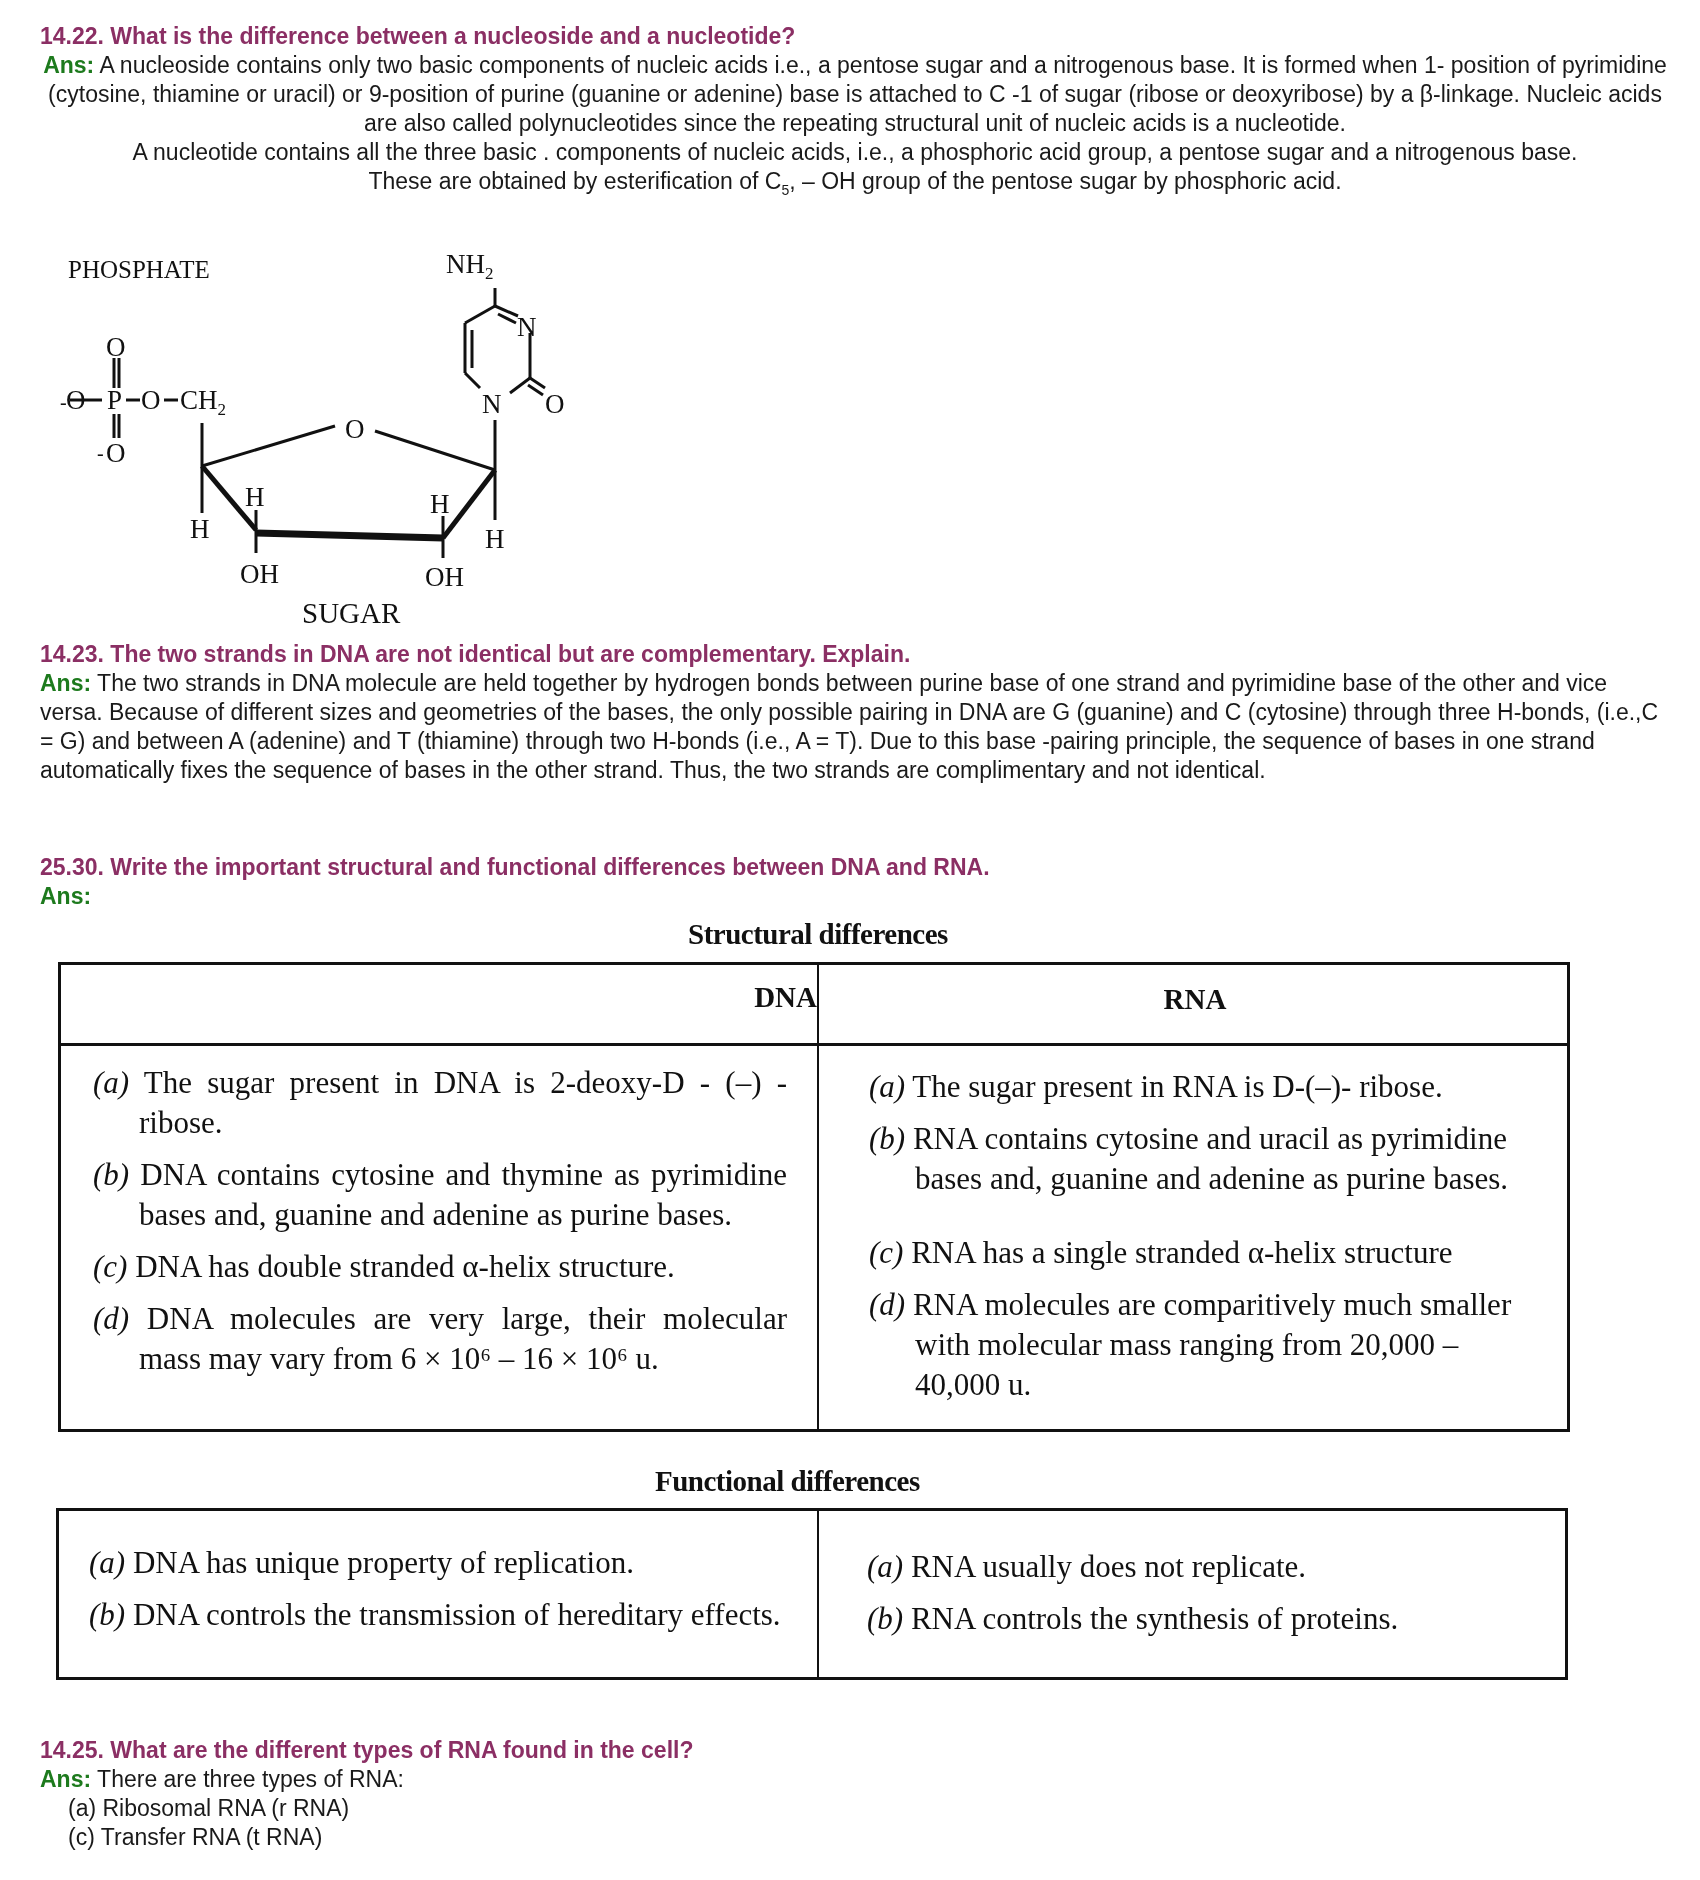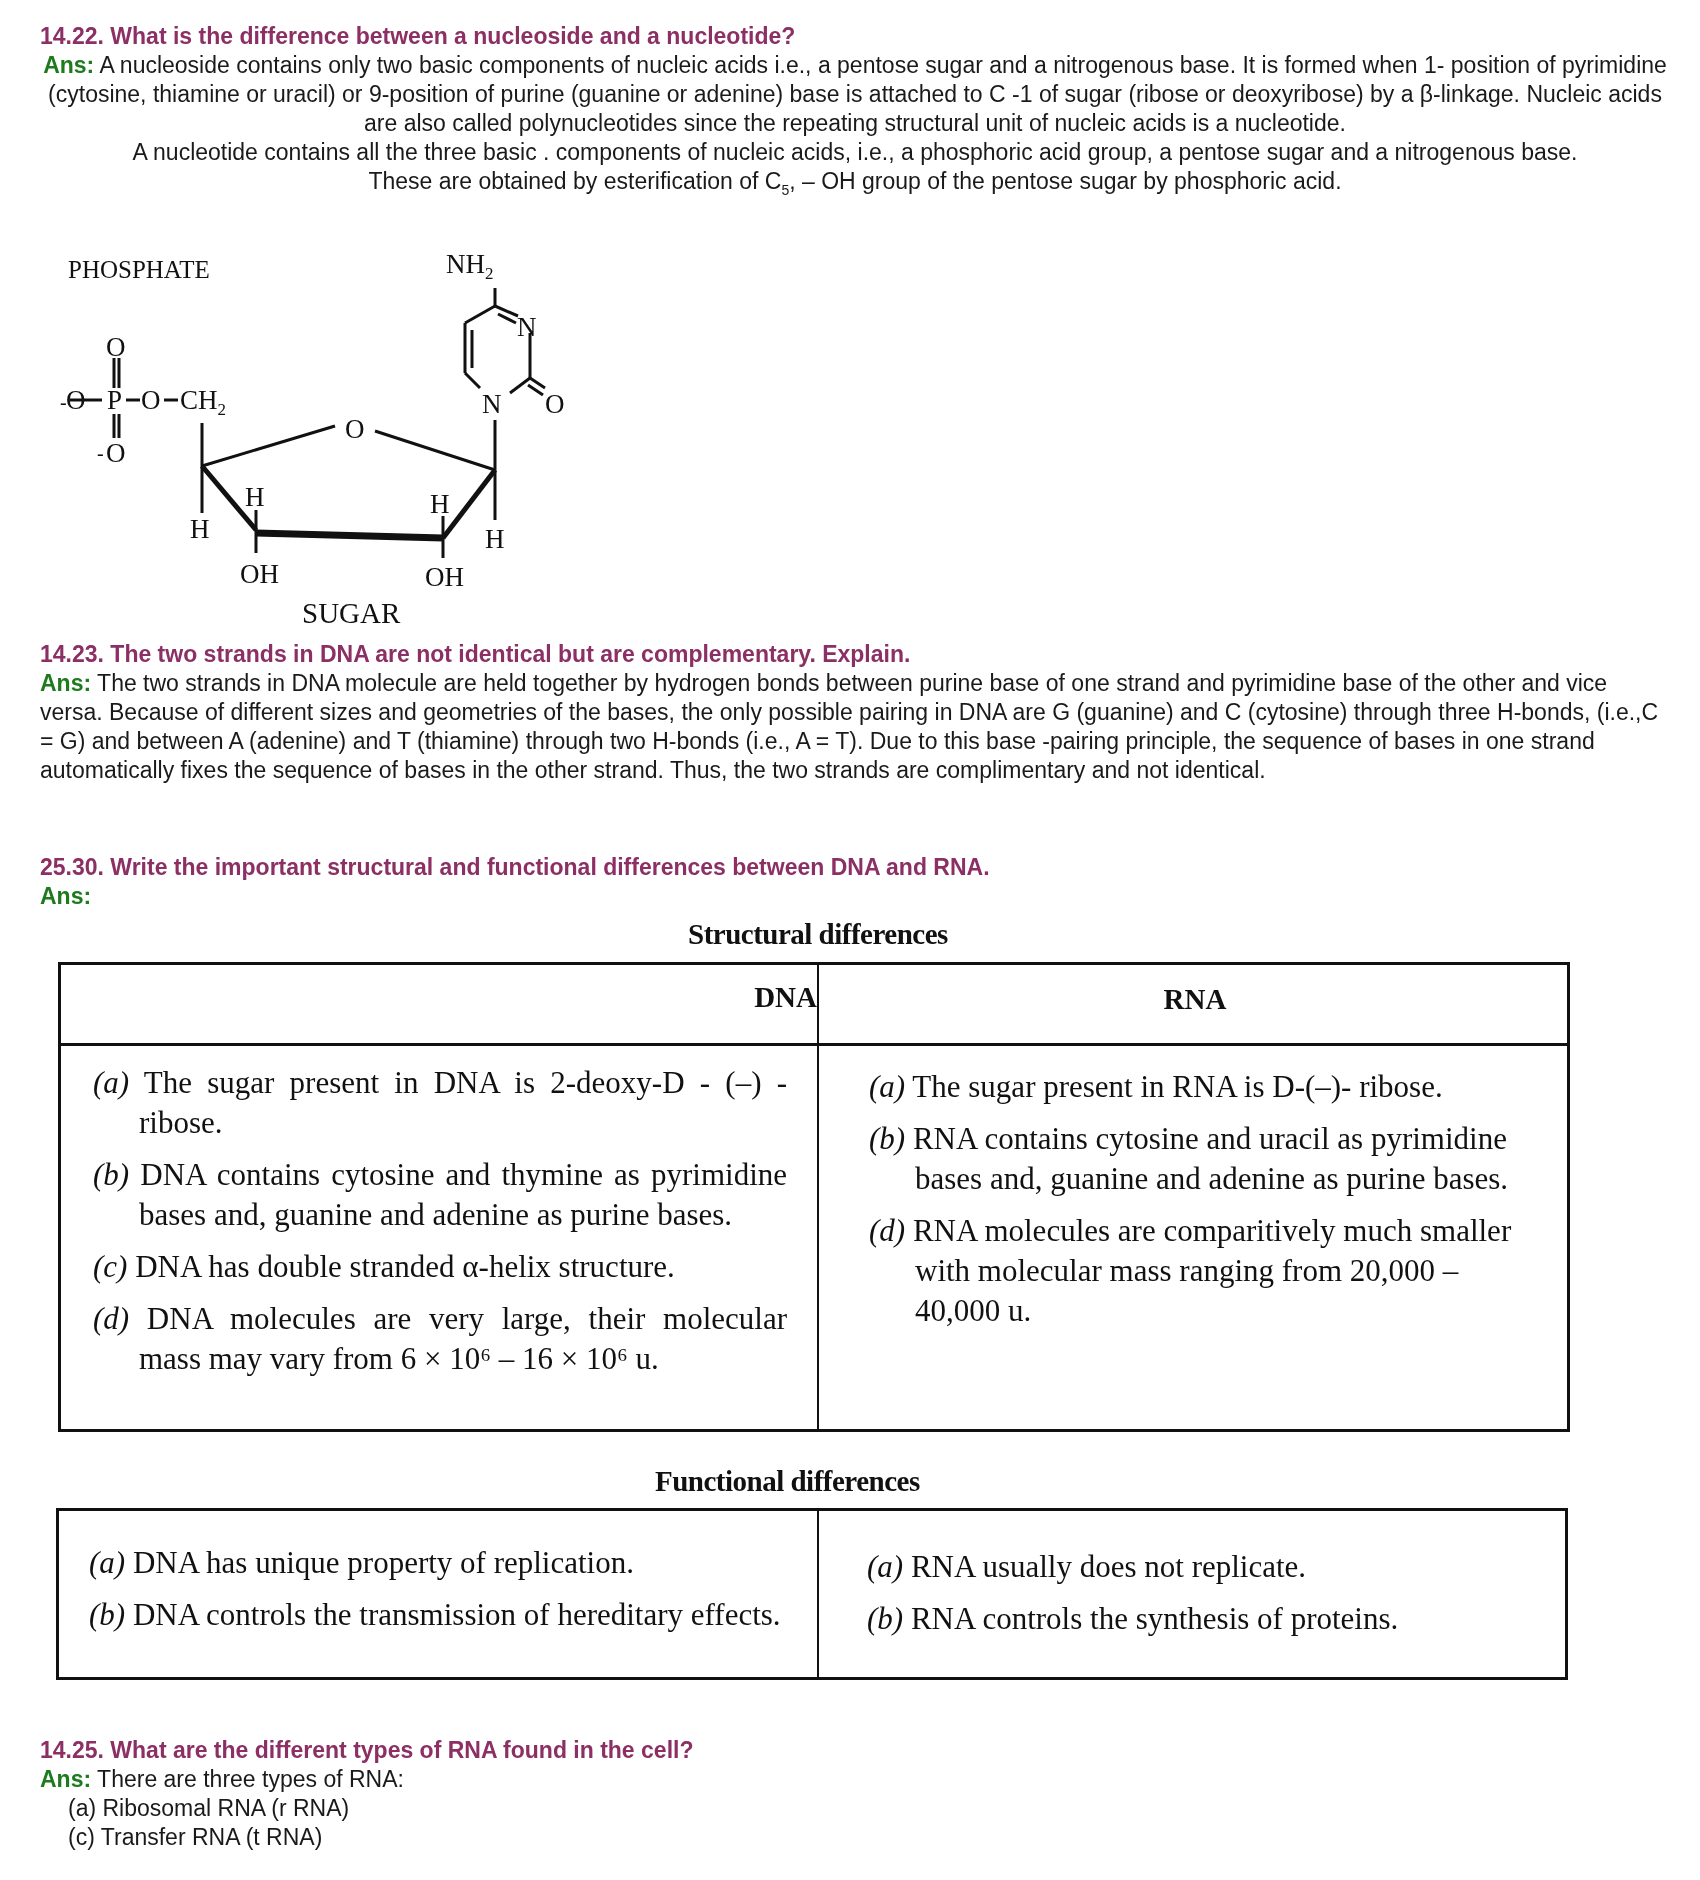--- a/index.html
+++ b/index.html
@@ -117,20 +117,21 @@
   <div class="cell" style="left:20px; top:86px; width:718px; text-align:justify;">
     <p class="item"><span class="lbl">(a)</span> <span>The sugar present in DNA is 2-deoxy-D - (–) - ribose.</span></p>
     <p class="item"><span class="lbl">(b)</span> <span>DNA contains cytosine and thymine as pyrimidine bases and, guanine and adenine as purine bases.</span></p>
     <p class="item"><span class="lbl">(c)</span> <span>DNA has double stranded α-helix structure.</span></p>
     <p class="item"><span class="lbl">(d)</span> <span>DNA molecules are very large, their molecular mass may vary from 6 × 10⁶ – 16 × 10⁶ u.</span></p>
   </div>
 
   <div class="cell" style="left:796px; top:90px; width:700px;">
     <p class="item"><span class="lbl">(a)</span> <span>The sugar present in RNA is D-(–)- ribose.</span></p>
     <p class="item"><span class="lbl">(b)</span> <span>RNA contains cytosine and uracil as pyrimidine bases and, guanine and adenine as purine bases.</span></p>
+    <p class="item" style="margin-top:34px;"><span class="lbl">(c)</span> <span>RNA has a single stranded α-helix structure</span></p>
     <p class="item"><span class="lbl">(d)</span> <span>RNA molecules are comparitively much smaller with molecular mass ranging from 20,000 – 40,000 u.</span></p>
   </div>
 </div>
 
 <div class="tbl-title" style="left:655px; top:1465px;">Functional differences</div>
 <div class="tbl" style="left:56px; top:1508px; width:1512px; height:172px;">
   <div class="vline" style="left:758px;"></div>
   <div class="cell" style="left:18px; top:20px; width:726px; text-align:justify;">
     <p class="item"><span class="lbl">(a)</span> <span>DNA has unique property of replication.</span></p>
     <p class="item"><span class="lbl">(b)</span> <span>DNA controls the transmission of hereditary effects.</span></p>

